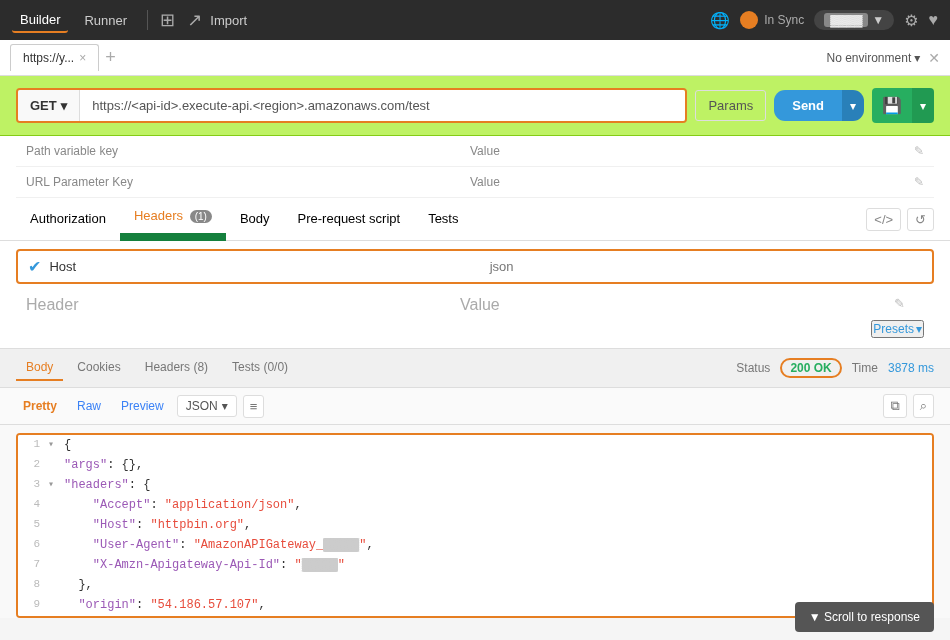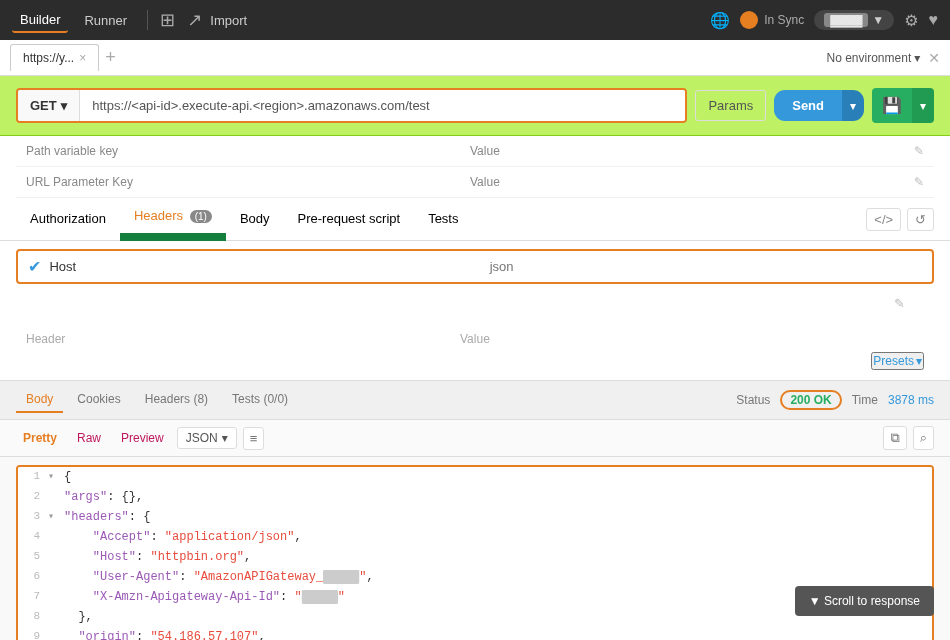--- a/index.html
+++ b/index.html
@@ -205,21 +205,21 @@
       background: #fff;
     }
     .check-circle { color: #3498db; font-size: 16px; }
     .header-key { flex: 1; font-size: 13px; color: #333; }
     .header-val { flex: 1; font-size: 13px; color: #777; }
     .header-label-row {
       display: grid;
       grid-template-columns: 1fr 1fr 30px;
       padding: 4px 10px;
     }
-    .header-label { font-size: 12px; color: #aaa; margin-top: 36px; }
+    .header-label { font-size: 16px; color: #aaa; }
     .presets-btn { margin-left: auto; color: #3498db; font-size: 12px; cursor: pointer; display: flex; align-items: center; gap: 2px; }
 
     
     .response-section {
       background: #f9f9f9;
       border-top: 1px solid #ddd;
     }
     .response-tabs-row {
       display: flex;
       align-items: center;
@@ -254,21 +254,21 @@
       padding: 6px 16px;
       gap: 6px;
       border-bottom: 1px solid #ddd;
       background: #fafafa;
     }
     .fmt-btn {
       background: none;
       border: none;
       padding: 3px 7px;
       font-size: 12px;
-      color: #be185d;
+      color: #3b82f6;
       cursor: pointer;
       border-radius: 3px;
     }
     .fmt-btn.active { color: #e67e22; font-weight: 600; }
     .fmt-drop {
       display: flex;
       align-items: center;
       border: 1px solid #ddd;
       border-radius: 3px;
       padding: 3px 8px;
@@ -314,21 +314,21 @@
       padding-top: 2px;
     }
     .line-content { flex: 1; padding: 2px 4px; white-space: pre; }
     .c-brace { color: #333; }
     .c-key { color: #9b59b6; }
     .c-str { color: #e74c3c; }
 
     
     .scroll-btn {
       position: fixed;
-      bottom: 24px;
+      bottom: 8px;
       right: 16px;
       background: #555;
       color: #fff;
       border: none;
       border-radius: 4px;
       padding: 8px 14px;
       font-size: 12px;
       cursor: pointer;
       display: flex;
       align-items: center;

